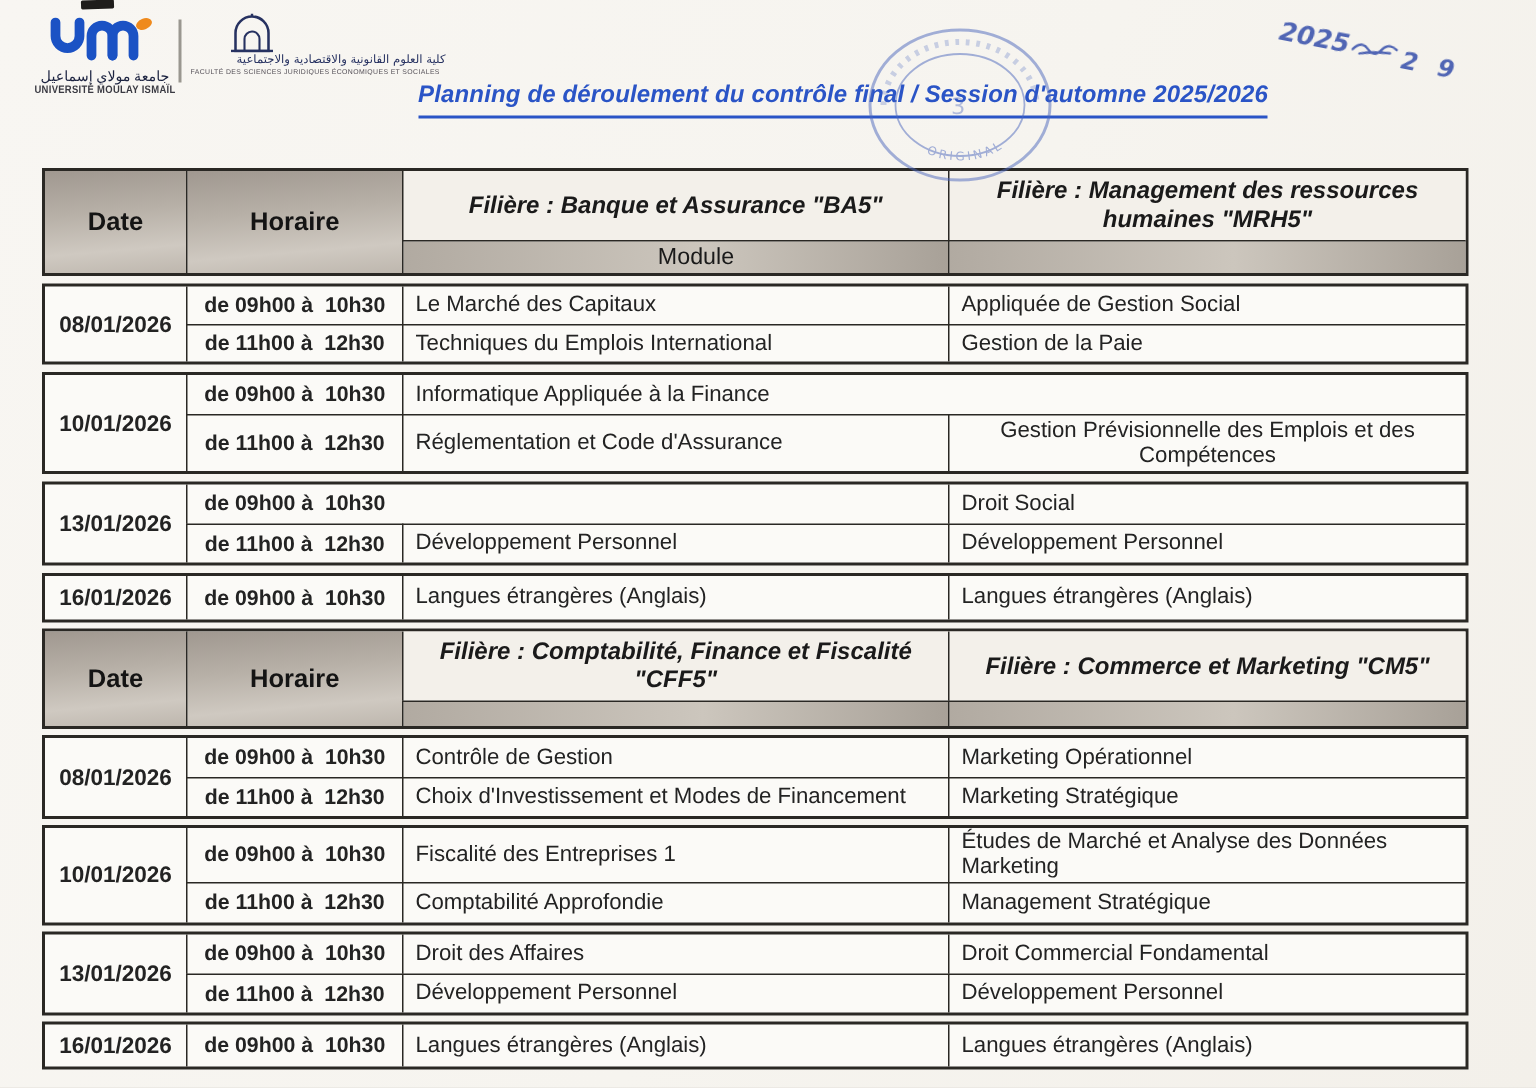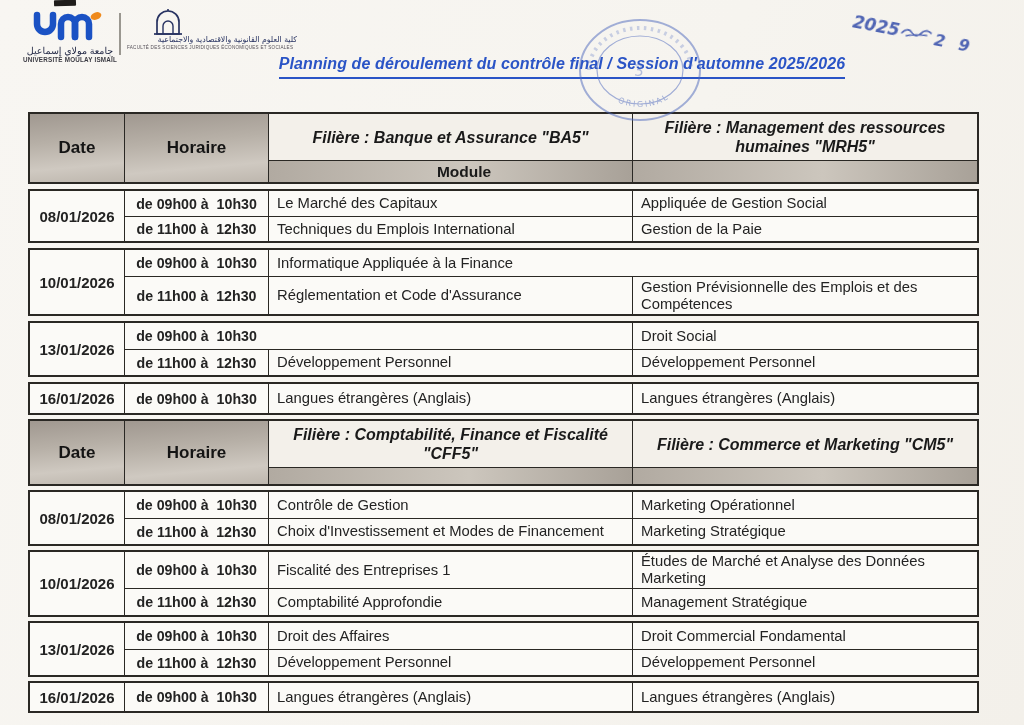--- a/index.html
+++ b/index.html
@@ -10,21 +10,21 @@
   }
   .sheet{
     position:relative;width:1024px;height:725px;overflow:hidden;
     background:linear-gradient(115deg,#f8f6f2 0%,#f6f4ef 55%,#f3f0ea 100%);
   }
   
   .scan-mark{position:absolute;left:54px;top:0;width:22px;height:6px;background:#1f1d1b;transform:rotate(-2deg);border-radius:1px;}
 
   
   .umi-logo{position:absolute;left:22px;top:11px;width:96px;text-align:center;}
-  .umi-logo .ar{font-family:Liberation Sans, sans-serif;font-size:9.5px;color:#1c2340;line-height:10px;margin-top:1px;}
+  .umi-logo .ar{font-family:Liberation Serif, serif;font-size:9.5px;color:#1c2340;line-height:10px;margin-top:1px;}
   .umi-logo .lat{font-size:6.3px;font-weight:bold;color:#3a3a42;letter-spacing:.2px;transform:scaleY(1.15);white-space:nowrap;}
   .logo-divider{position:absolute;left:119px;top:13px;width:1.5px;height:42px;background:#9a9790;}
   .fac-logo{position:absolute;left:127px;top:9px;width:170px;}
   .fac-logo .dome{display:block;margin-left:24px;}
   .fac-logo .ar{font-family:"DejaVu Sans",sans-serif;font-size:7.8px;color:#273261;line-height:9px;white-space:nowrap;}
   .fac-logo .lat{font-size:4.6px;color:#555058;letter-spacing:.25px;filter:blur(.3px);white-space:nowrap;margin-top:1px;}
 
   
   .title-wrap{position:absolute;left:110px;top:52px;width:904px;text-align:center;z-index:2;}
   .title-line{
@@ -62,21 +62,21 @@
   .cell{display:flex;align-items:center;box-sizing:border-box;color:#232323;overflow:hidden;}
   .bl{border-left:1.7px solid #2a2824;}
   .bt{border-top:1.7px solid #2a2824;}
   .h-date,.h-horaire{
     justify-content:center;font-weight:bold;font-size:17px;color:#141414;
     background:linear-gradient(175deg,#a09890 0%,#b7b0a7 40%,#cfc9c1 75%,#beb7ae 100%);
     grid-row:1 / span 2;
   }
   .h-f{justify-content:center;text-align:center;font-weight:bold;font-style:italic;font-size:16px;line-height:19px;color:#1a1a1a;background:#f3f0ea;padding:2px 14px;}
   .h-mod{
-    justify-content:center;font-weight:bold;font-size:15.5px;color:#1a1a1a;
+    justify-content:center;font-weight:normal;font-size:15.5px;color:#1a1a1a;
     background:linear-gradient(90deg,#b1aaa1 0%,#ccc6bd 55%,#a8a198 100%);
     padding-left:27px;
   }
   .c-date{justify-content:center;font-weight:bold;font-size:15px;}
   .c-time{justify-content:center;font-weight:bold;font-size:14.2px;white-space:pre;}
   .c-mod{justify-content:flex-start;font-size:14.8px;line-height:17px;padding:2px 8px;}
 </style>
 </head>
 <body>
 
@@ -146,21 +146,21 @@
         <div class="cell c-time bl bt" style="grid-area: 2 / 2;">de 11h00 à  12h30</div>
         <div class="cell c-mod bl bt" style="grid-area: 2 / 3;">Techniques du Emplois International</div>
         <div class="cell c-mod bl bt" style="grid-area: 2 / 4;">Gestion de la Paie</div>
       </div>
       <div class="block" style="grid-template-rows: 26px 38px; margin-top: 5px;">
         <div class="cell c-date" style="grid-area: 1 / 1 / span 2;">10/01/2026</div>
         <div class="cell c-time bl" style="grid-area: 1 / 2;">de 09h00 à  10h30</div>
         <div class="cell c-mod bl" style="grid-area: 1 / 3;">Informatique Appliquée à la Finance</div>
         <div class="cell c-time bl bt" style="grid-area: 2 / 2;">de 11h00 à  12h30</div>
         <div class="cell c-mod bl bt" style="grid-area: 2 / 3;">Réglementation et Code d'Assurance</div>
-        <div class="cell c-mod bl bt" style="grid-area: 2 / 4;">Gestion Prévisionnelle des Emplois et des Compétences</div>
+        <div class="cell c-mod bl bt" style="grid-area: 2 / 4; text-align: center;">Gestion Prévisionnelle des Emplois et des Compétences</div>
       </div>
       <div class="block" style="grid-template-rows: 26px 26px; margin-top: 5px;">
         <div class="cell c-date" style="grid-area: 1 / 1 / span 2;">13/01/2026</div>
         <div class="cell c-time bl" style="grid-area: 1 / 2;">de 09h00 à  10h30</div>
         <div class="cell c-mod bl" style="grid-area: 1 / 4;">Droit Social</div>
         <div class="cell c-time bl bt" style="grid-area: 2 / 2;">de 11h00 à  12h30</div>
         <div class="cell c-mod bl bt" style="grid-area: 2 / 3;">Développement Personnel</div>
         <div class="cell c-mod bl bt" style="grid-area: 2 / 4;">Développement Personnel</div>
       </div>
       <div class="block" style="grid-template-rows: 29px; margin-top: 5px;">

